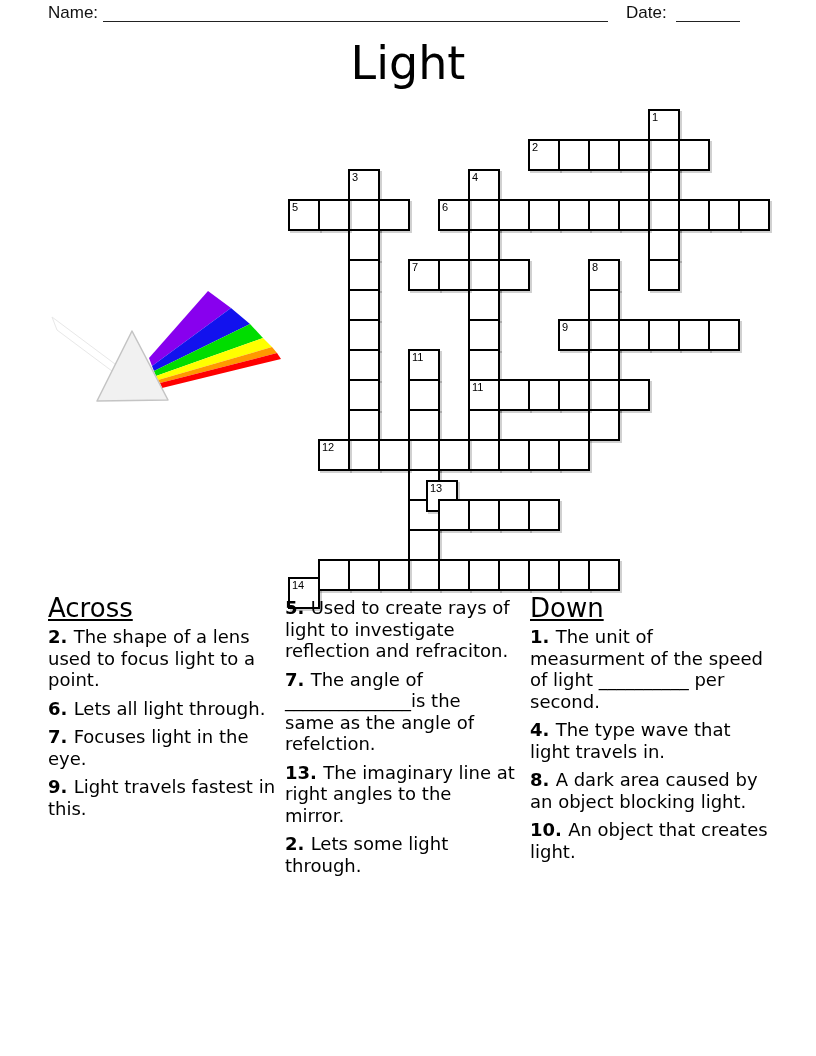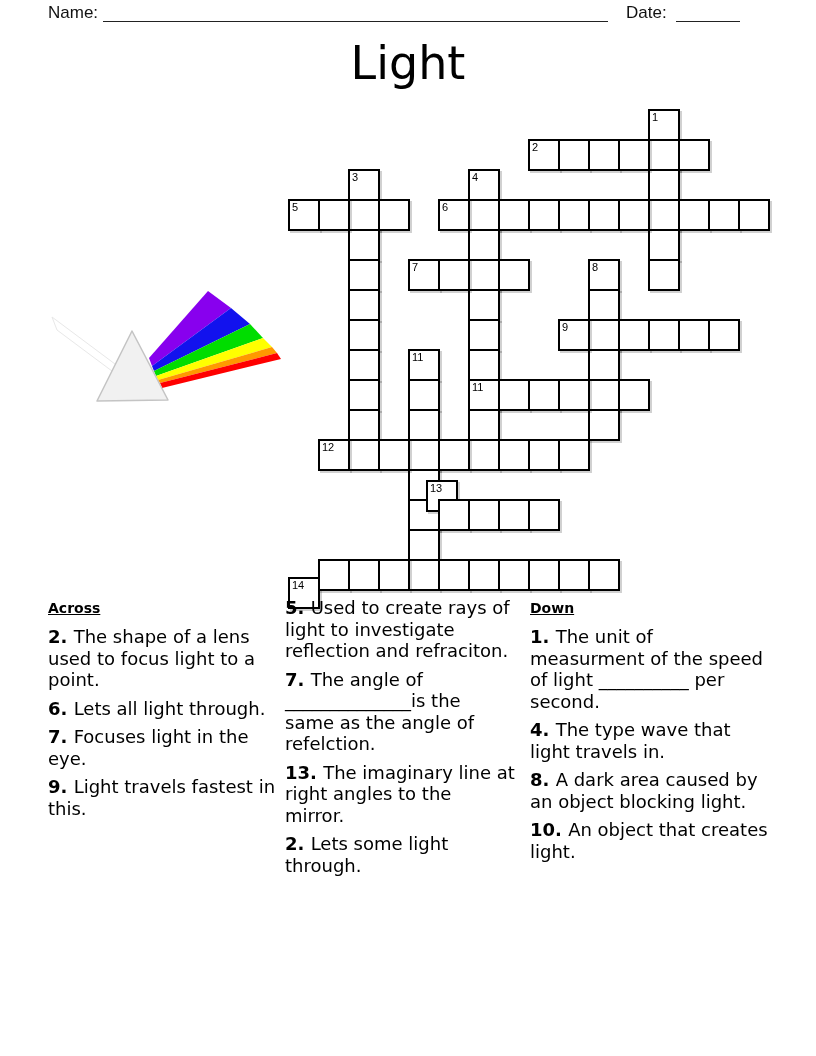--- a/index.html
+++ b/index.html
@@ -27,21 +27,21 @@
   }
   .cellnum {
     position:absolute; top:0px; left:2px; font-size:11px; line-height:12px;
     font-family:"Liberation Sans", sans-serif; color:#000;
   }
   .clue-col { position:absolute; top:597px; }
   #across-col1 { left:48px;  width:228px; }
   #across-col2 { left:285px; width:230px; }
   #down-col    { left:530px; width:243px; }
   .clue-header {
-    font-size:14px; font-weight:bold; text-decoration:underline;
+    font-size:26px; font-weight:normal; text-decoration:underline;
     margin:0 0 7px 0; line-height:22px;
   }
   .clue { font-size:18px; line-height:21.5px; margin:0 0 7px 0; word-wrap:break-word; }
   .clue b { font-weight:bold; }
 </style>
 </head>
 <body>
 
 <div>
 

